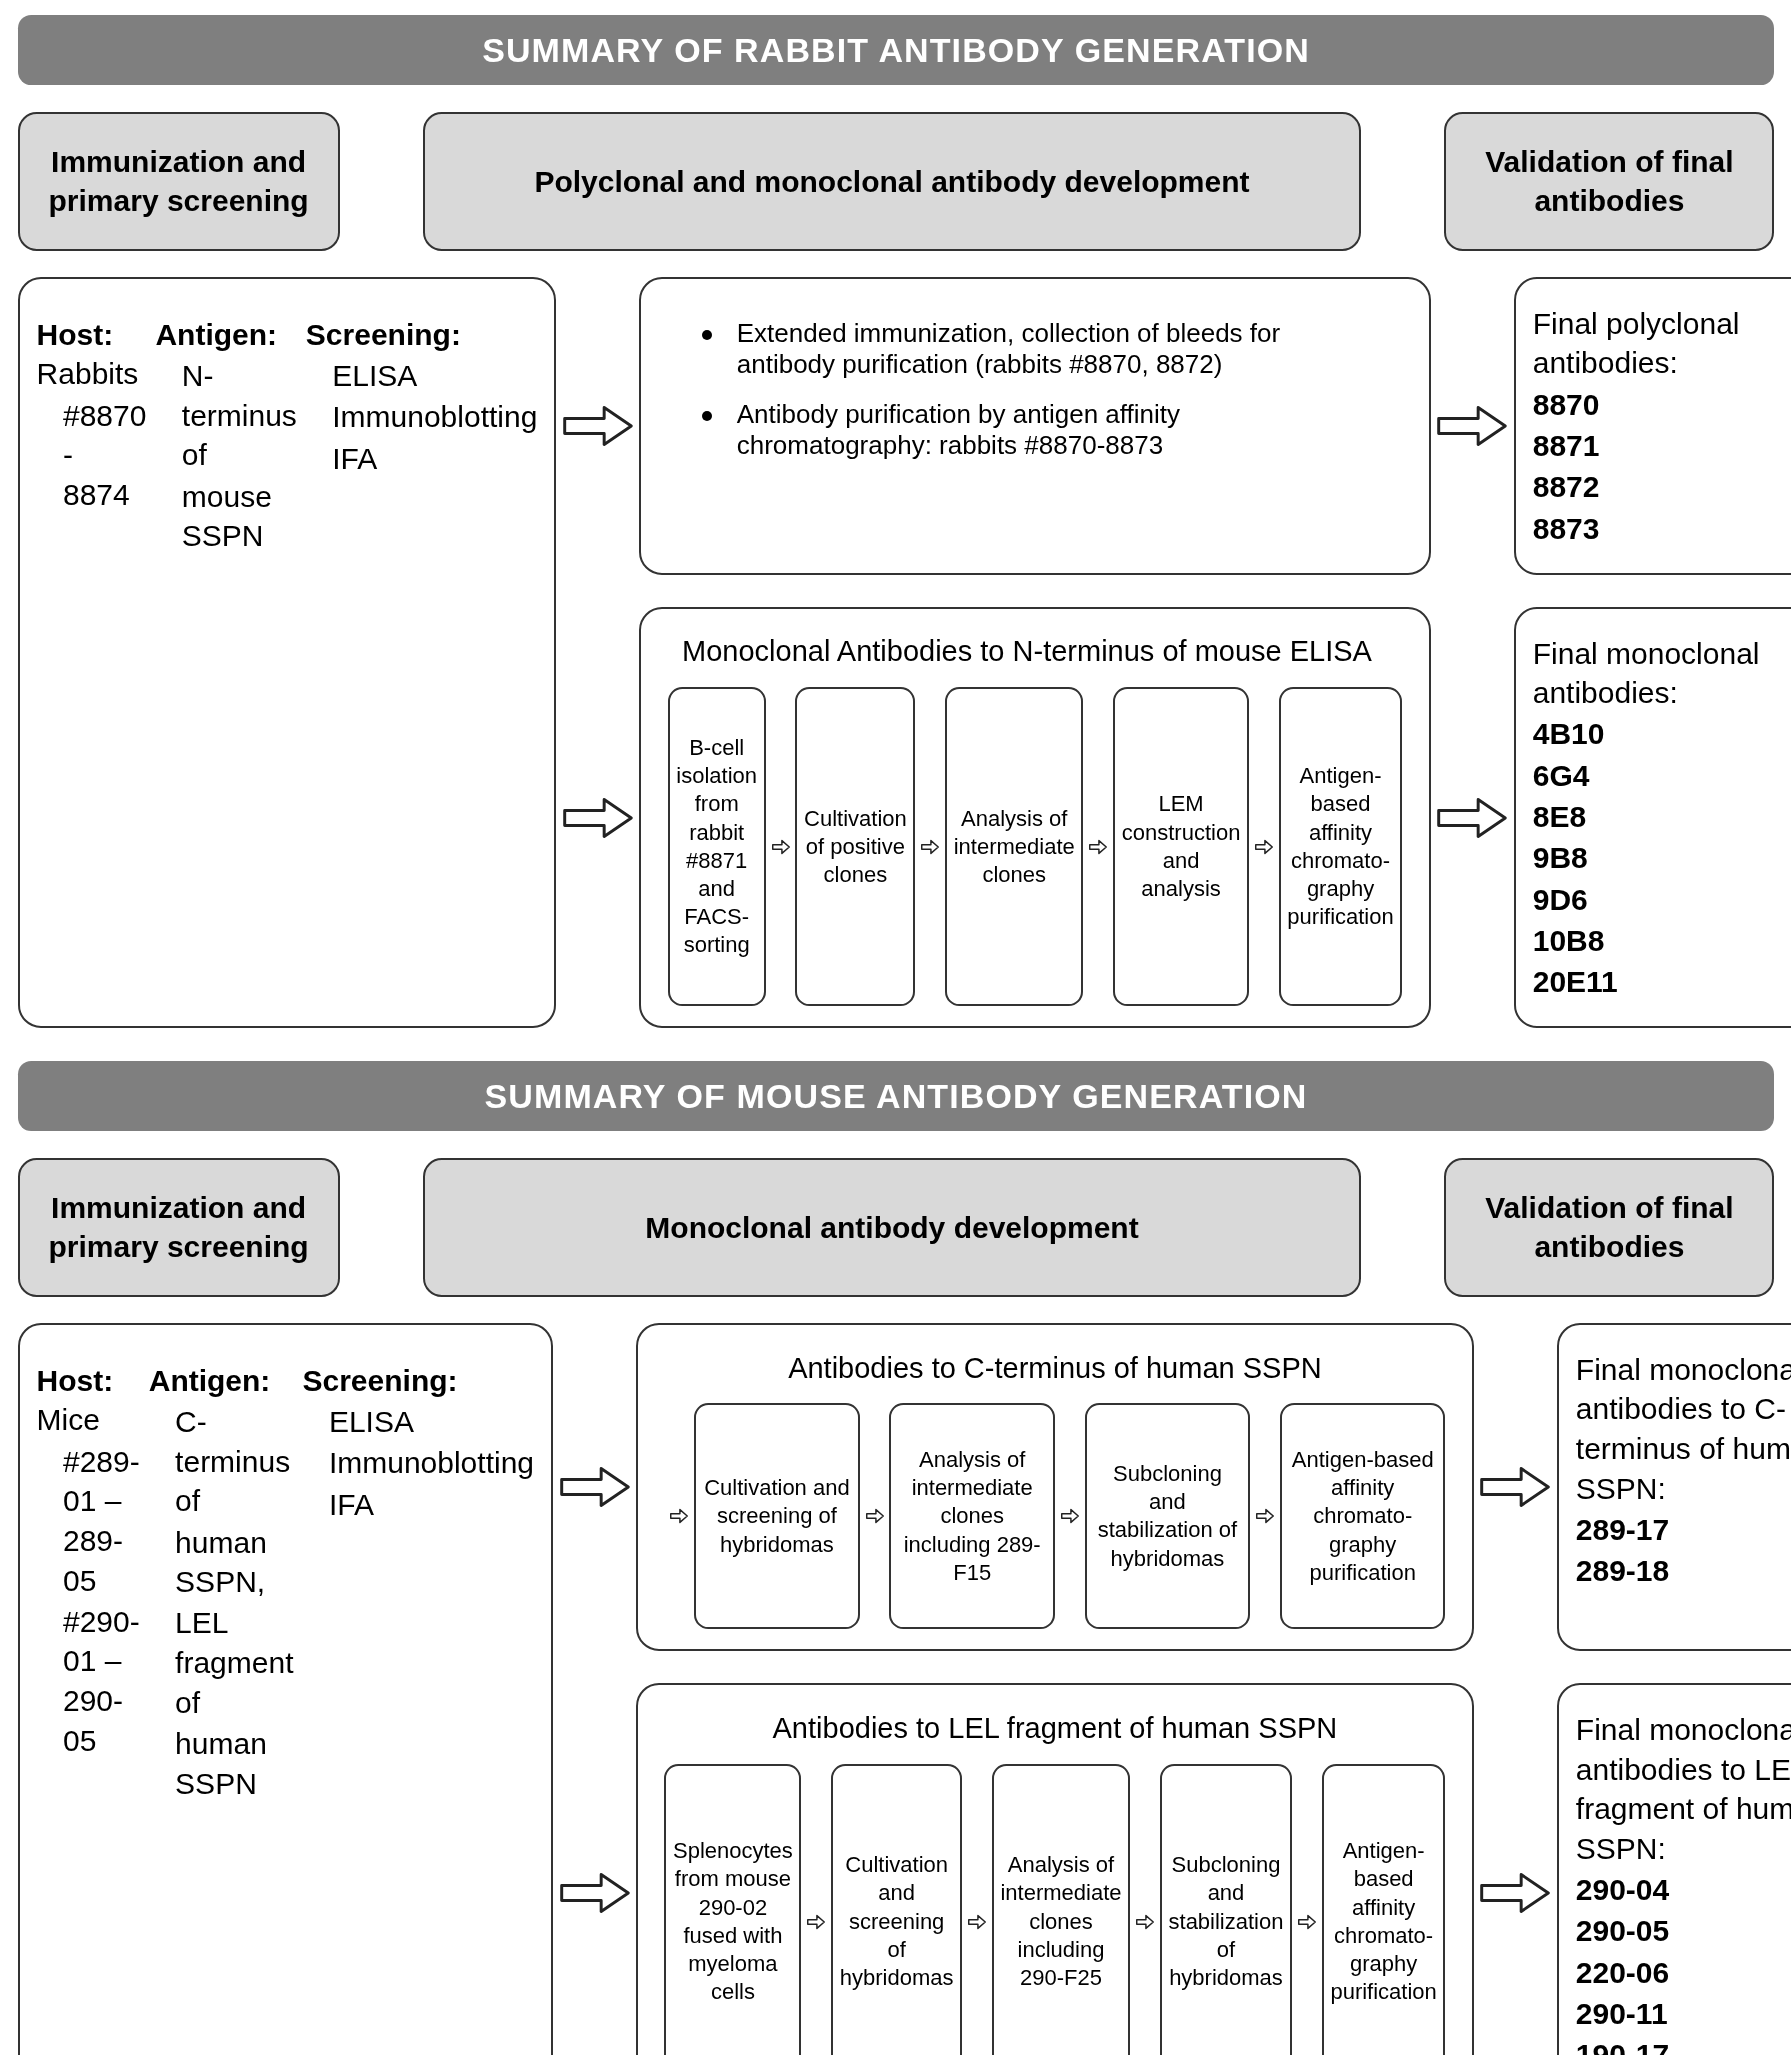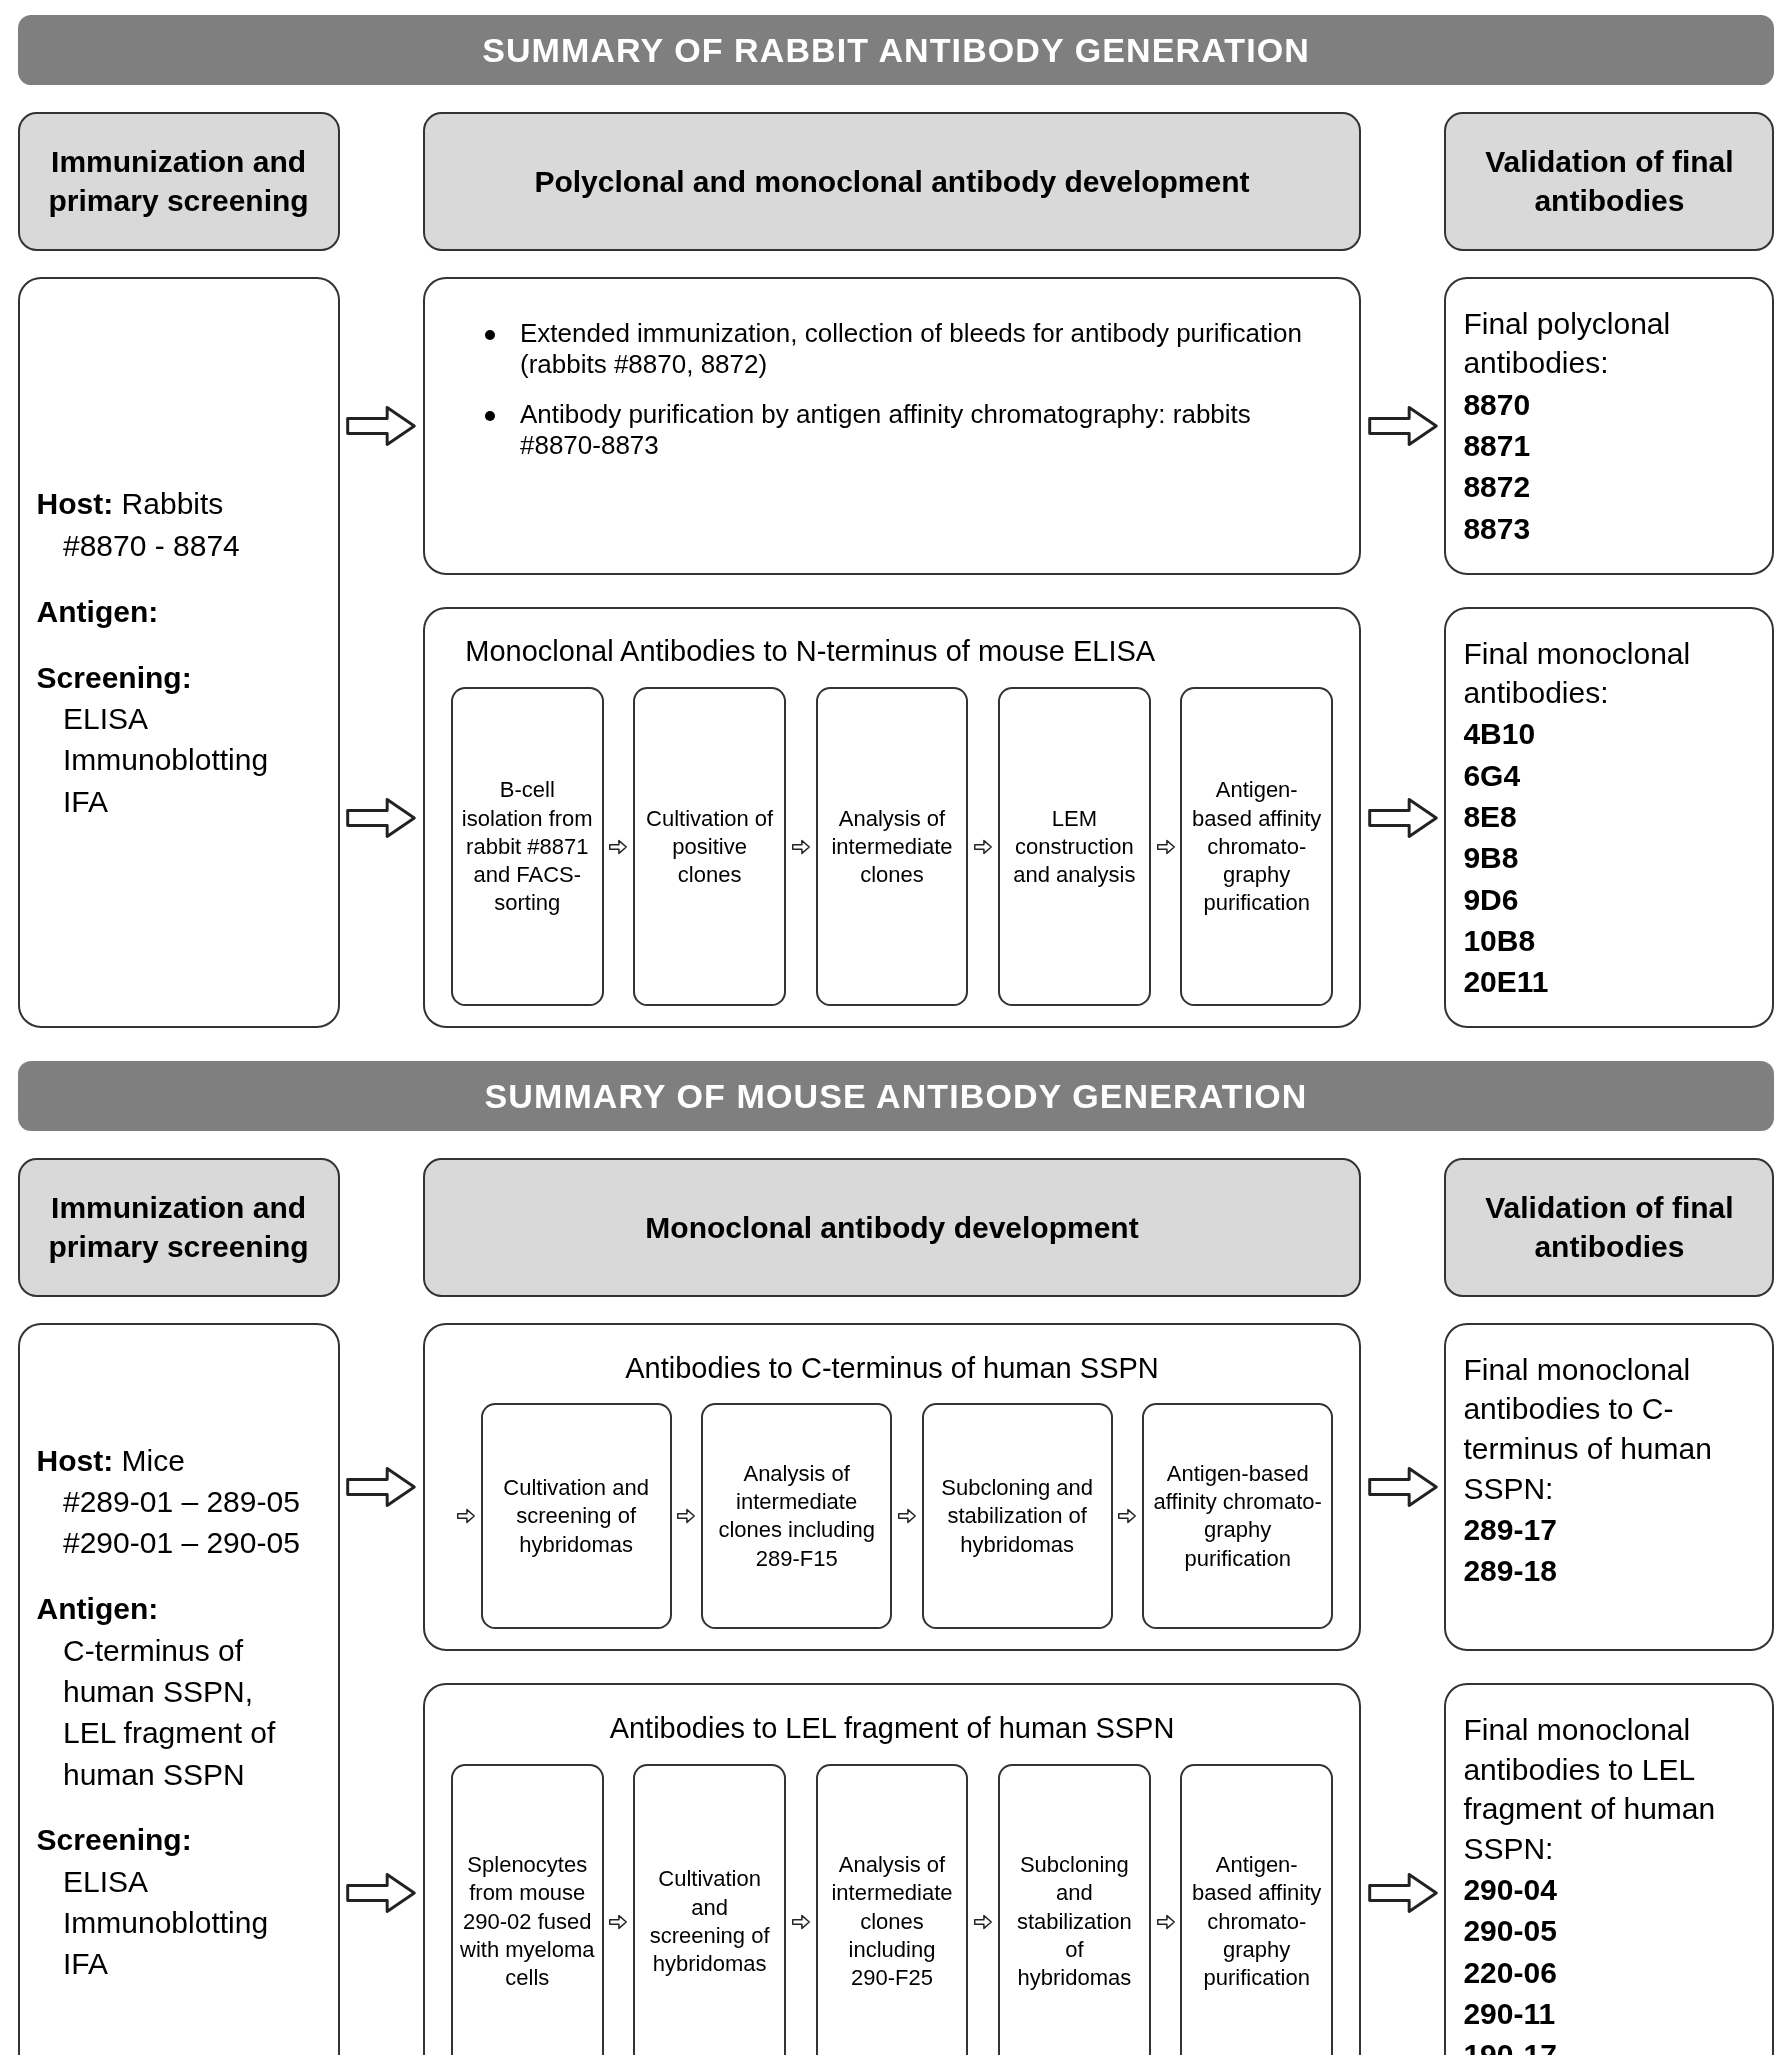--- a/index.html
+++ b/index.html
@@ -34,21 +34,21 @@
     padding:12px 18.7px;
   }
   .content-row{display:flex;align-items:stretch}
   .side-box{
     background:var(--box-bg,#fff);
     border:2.2px solid var(--box-border,#333);
     border-radius:23px;
     padding:23px 17px;
     font-size:30px;line-height:1.32;
   }
-  .left-box{display:flex;flex-direction:column;justify-content:center;gap:1px}
+  .left-box{display:flex;flex-direction:row;justify-content:center;gap:9px}
   .flows{flex:1 1 auto;display:flex;flex-direction:column;gap:32px}
   .flow-row{display:flex;align-items:stretch}
   .arrow-cell{flex:0 0 83px;display:flex;align-items:center;justify-content:center}
   .mid-box{
     flex:1 1 auto;
     border:2.2px solid var(--box-border,#333);
     border-radius:23px;
     padding:20px 26.4px;
     display:flex;flex-direction:column;
   }
@@ -96,20 +96,24 @@
     <div class="content-row">
       <div class="side-box left-box w-left">
         <div class="group">
           <p class="line"><span class="b">Host:</span> <span>Rabbits</span></p>
           <div class="indent">
               <div class="line">#8870 - 8874</div>
             </div>
         </div>
         <div class="group">
           <p class="line b">Antigen:</p>
+          <div class="indent">
+              <div class="line">N-terminus of</div>
+              <div class="line">mouse SSPN</div>
+            </div>
         </div>
         <div class="group">
           <p class="line b">Screening:</p>
           <div class="indent">
               <div class="line">ELISA</div>
               <div class="line">Immunoblotting</div>
               <div class="line">IFA</div>
             </div>
         </div>
       </div>

